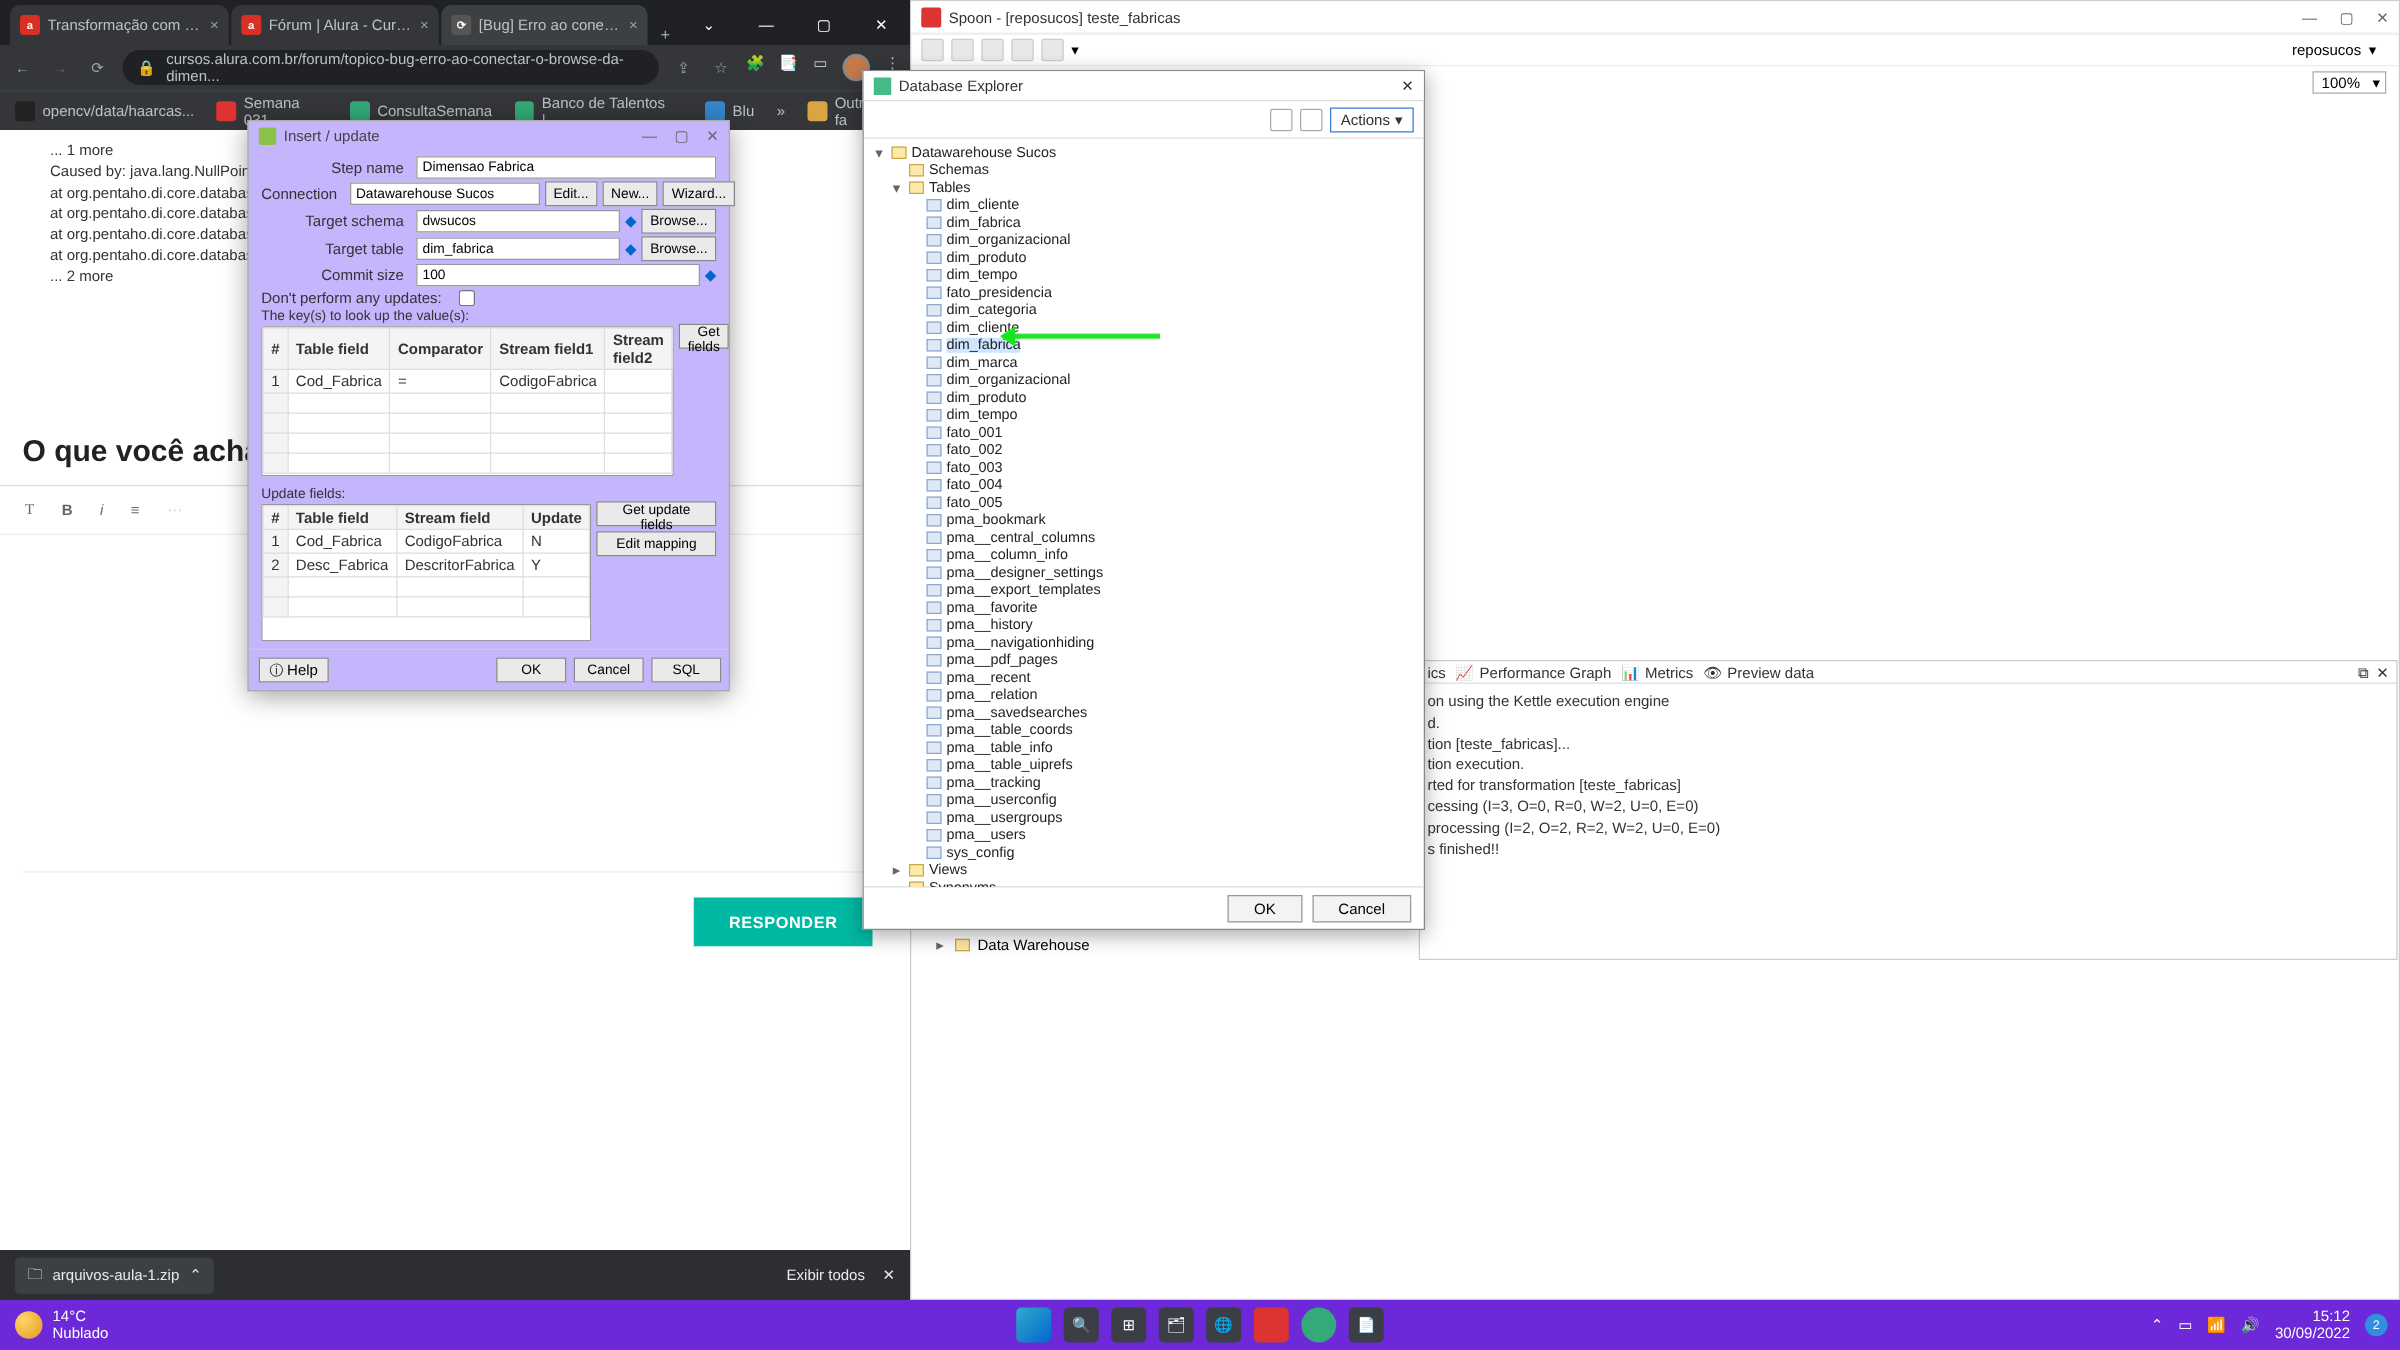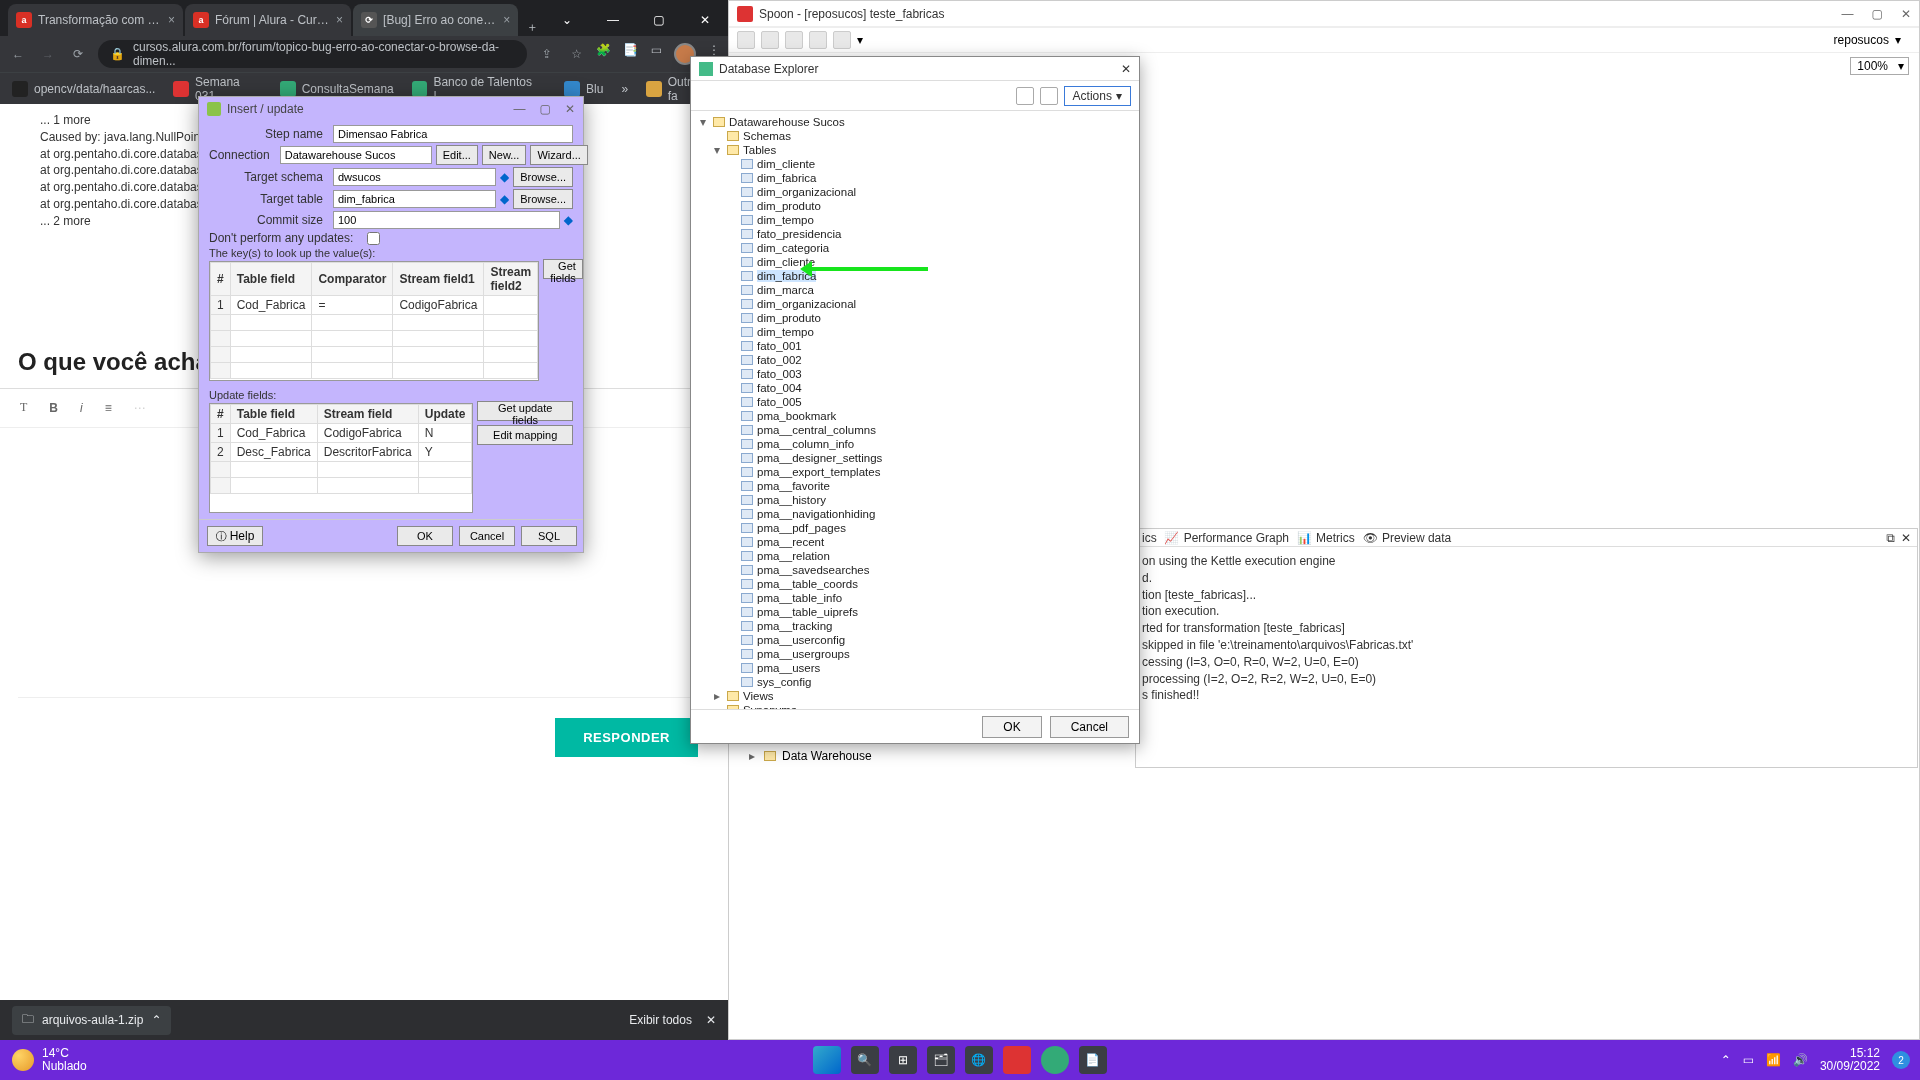--- a/index.html
+++ b/index.html
@@ -394,21 +394,20 @@
         <span>⧉</span>
         <span>✕</span>
       </div>
   </div>
   <div class="logbody">
     <div>on using the Kettle execution engine</div>
       <div>d.</div>
       <div>tion [teste_fabricas]...</div>
     <div>tion execution.</div>
       <div>rted for transformation [teste_fabricas]</div>
-      <div>skipped in file 'e:\treinamento\arquivos\Fabricas.txt'</div>
     <div>cessing (I=3, O=0, R=0, W=2, U=0, E=0)</div>
       <div>processing (I=2, O=2, R=2, W=2, U=0, E=0)</div>
       <div>s finished!!</div>
   </div>
 </div>
 
 <div class="treepeek">
   <span class="tw">▸</span>
     <span class="fico"></span>
     <span>Data Warehouse</span>

